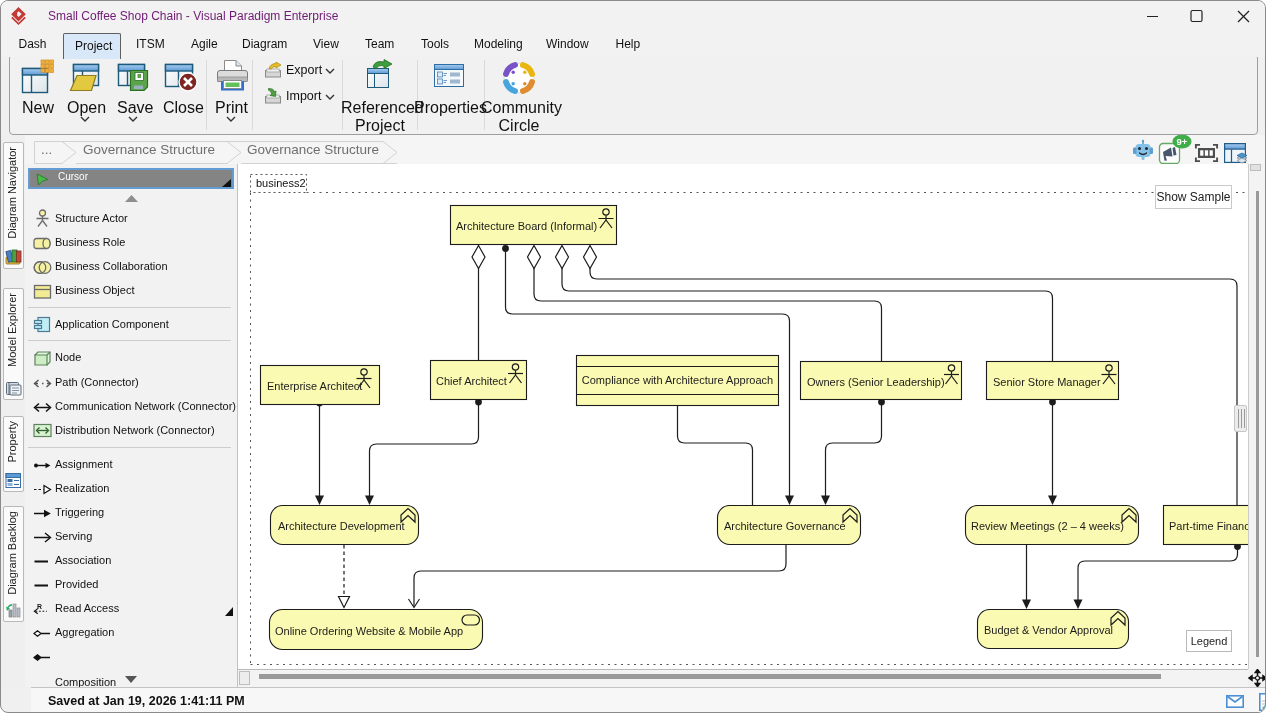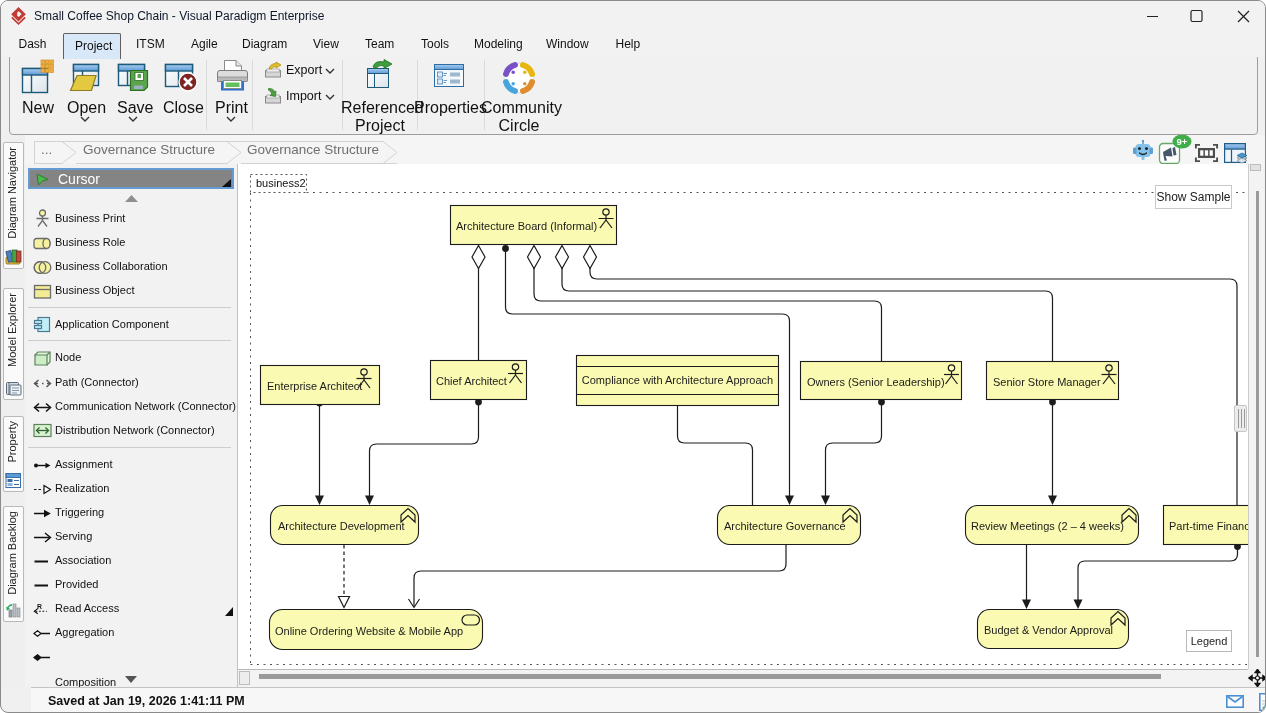--- a/index.html
+++ b/index.html
@@ -3,21 +3,21 @@
 <meta charset="utf-8">
 <style>
 * { margin:0; padding:0; box-sizing:border-box; }
 html,body { width:1266px; height:713px; overflow:hidden; background:#fff; }
 body, div, span { font-family:"Liberation Sans", sans-serif; }
 #win { position:absolute; left:0; top:0; width:1266px; height:713px; background:#f0f0f0;
   border:1px solid #8a8a8a; border-radius:8px; overflow:hidden; }
 .abs { position:absolute; }
 
 #titlebar { position:absolute; left:0; top:0; width:1266px; height:30px; background:#f2f2f2; }
-#title-text { position:absolute; left:33px; top:8px; font-size:12px; color:#0f172a; }
+#title-text { position:absolute; left:47px; top:8px; font-size:12px; color:#701a75; }
 
 #menubar { position:absolute; left:0; top:30px; width:1266px; height:26px; background:#f2f2f2; z-index:2;padding-left:10px; }
 .mitem { position:absolute; top:6px; font-size:12px; color:#111; }
 #ptab { position:absolute; left:62px; top:1.5px; width:58px; height:26px; background:#d9e8f8;
   border:1px solid #5f5f5f; border-bottom:none; border-radius:2px 2px 0 0; z-index:3; }
 #ptab span { position:absolute; left:11px; top:5.5px; font-size:12px; color:#111; }
 
 #toolbar { position:absolute; left:0; top:56px; width:1266px; height:78px; background:transparent; }
 #toolpanel { position:absolute; left:8px; top:53px; width:1249px; height:81px; border:1px solid #9e9e9e; border-radius:4px; background:#f1f1f1; }
 .tsep { position:absolute; top:3px; width:1px; height:70px; background:#dadada; }
@@ -311,37 +311,37 @@
         <path d="M7 3 A 6 6 0 0 0 1.5 9 L 3 9 A 4.5 4.5 0 0 1 7 4.8 Z" fill="#2eae68"></path>
         <path d="M1 5.5 L2.3 9.8 L5 7.5 Z" fill="#2eae68"></path>
       </svg>
     </div>
   </div>
   <div id="palette">
     <div class="abs" style="left:3px;top:4px;width:206px;height:21px;background:#848484;border:2px solid #639bd2;">
       <svg class="abs" style="left:6px;top:2px" width="14" height="14" viewBox="0 0 14 14">
         <path d="M1 2 L12 7.5 L6.5 9 L2.5 13 Z" fill="#4db84d" stroke="#2e7d2e" stroke-width="1"></path>
       </svg>
-      <span style="position:absolute;left:28px;top:1px;font-size:14px;color:#fff">Cursor</span>
+      <span style="position:absolute;left:28px;top:1px;font-size:10px;color:#fff">Cursor</span>
       <svg class="abs" style="right:1px;bottom:0" width="9" height="8" viewBox="0 0 9 8">
           <path d="M9 0 L9 8 L0 8 Z" fill="#111"></path>
         </svg>
     </div>
     <svg class="abs" style="left:100px;top:31px" width="13" height="7" viewBox="0 0 13 7">
         <path d="M6.5 0 L13 7 L0 7 Z" fill="#8f8f8f"></path>
       </svg>
 
     <svg class="picon" style="top:45px" viewBox="0 0 19 19">
       <circle cx="9.5" cy="4" r="3" fill="#f5f1a0" stroke="#6b6b6b" stroke-width="1.3"></circle>
       <line x1="9.5" y1="7" x2="9.5" y2="11.5" stroke="#6b6b6b" stroke-width="1.3"></line>
       <line x1="3.5" y1="9.5" x2="15.5" y2="9.5" stroke="#6b6b6b" stroke-width="1.3"></line>
       <line x1="9.5" y1="11.5" x2="5" y2="17.5" stroke="#6b6b6b" stroke-width="1.3"></line>
       <line x1="9.5" y1="11.5" x2="14" y2="17.5" stroke="#6b6b6b" stroke-width="1.3"></line>
     </svg>
-    <div class="pitem" style="top:48px">Business Print</div>
+    <div class="pitem" style="top:48px">Structure Actor</div>
     <svg class="picon" style="top:70px" viewBox="0 0 19 19">
       <path d="M3.5 4.5 H13.5 A3.5 5 0 0 1 13.5 14.5 H3.5 A2.5 2.5 0 0 1 1 12 V7 A2.5 2.5 0 0 1 3.5 4.5 Z" fill="#f5f1a0" stroke="#6b6b6b" stroke-width="1.3"></path>
       <path d="M13.5 4.5 A3.5 5 0 0 0 13.5 14.5 A3.5 5 0 0 0 13.5 4.5 Z" fill="#f5f1a0" stroke="#6b6b6b" stroke-width="1.3"></path>
     </svg>
     <div class="pitem" style="top:72px">Business Role</div>
     <svg class="picon" style="top:94px" viewBox="0 0 19 19">
       <circle cx="7" cy="9.5" r="5.8" fill="#f5f1a0" stroke="#6b6b6b" stroke-width="1.3"></circle>
       <circle cx="12" cy="9.5" r="5.8" fill="#f5f1a0" stroke="#6b6b6b" stroke-width="1.3"></circle>
       <circle cx="7" cy="9.5" r="5.8" fill="none" stroke="#6b6b6b" stroke-width="1.3"></circle>
     </svg>

